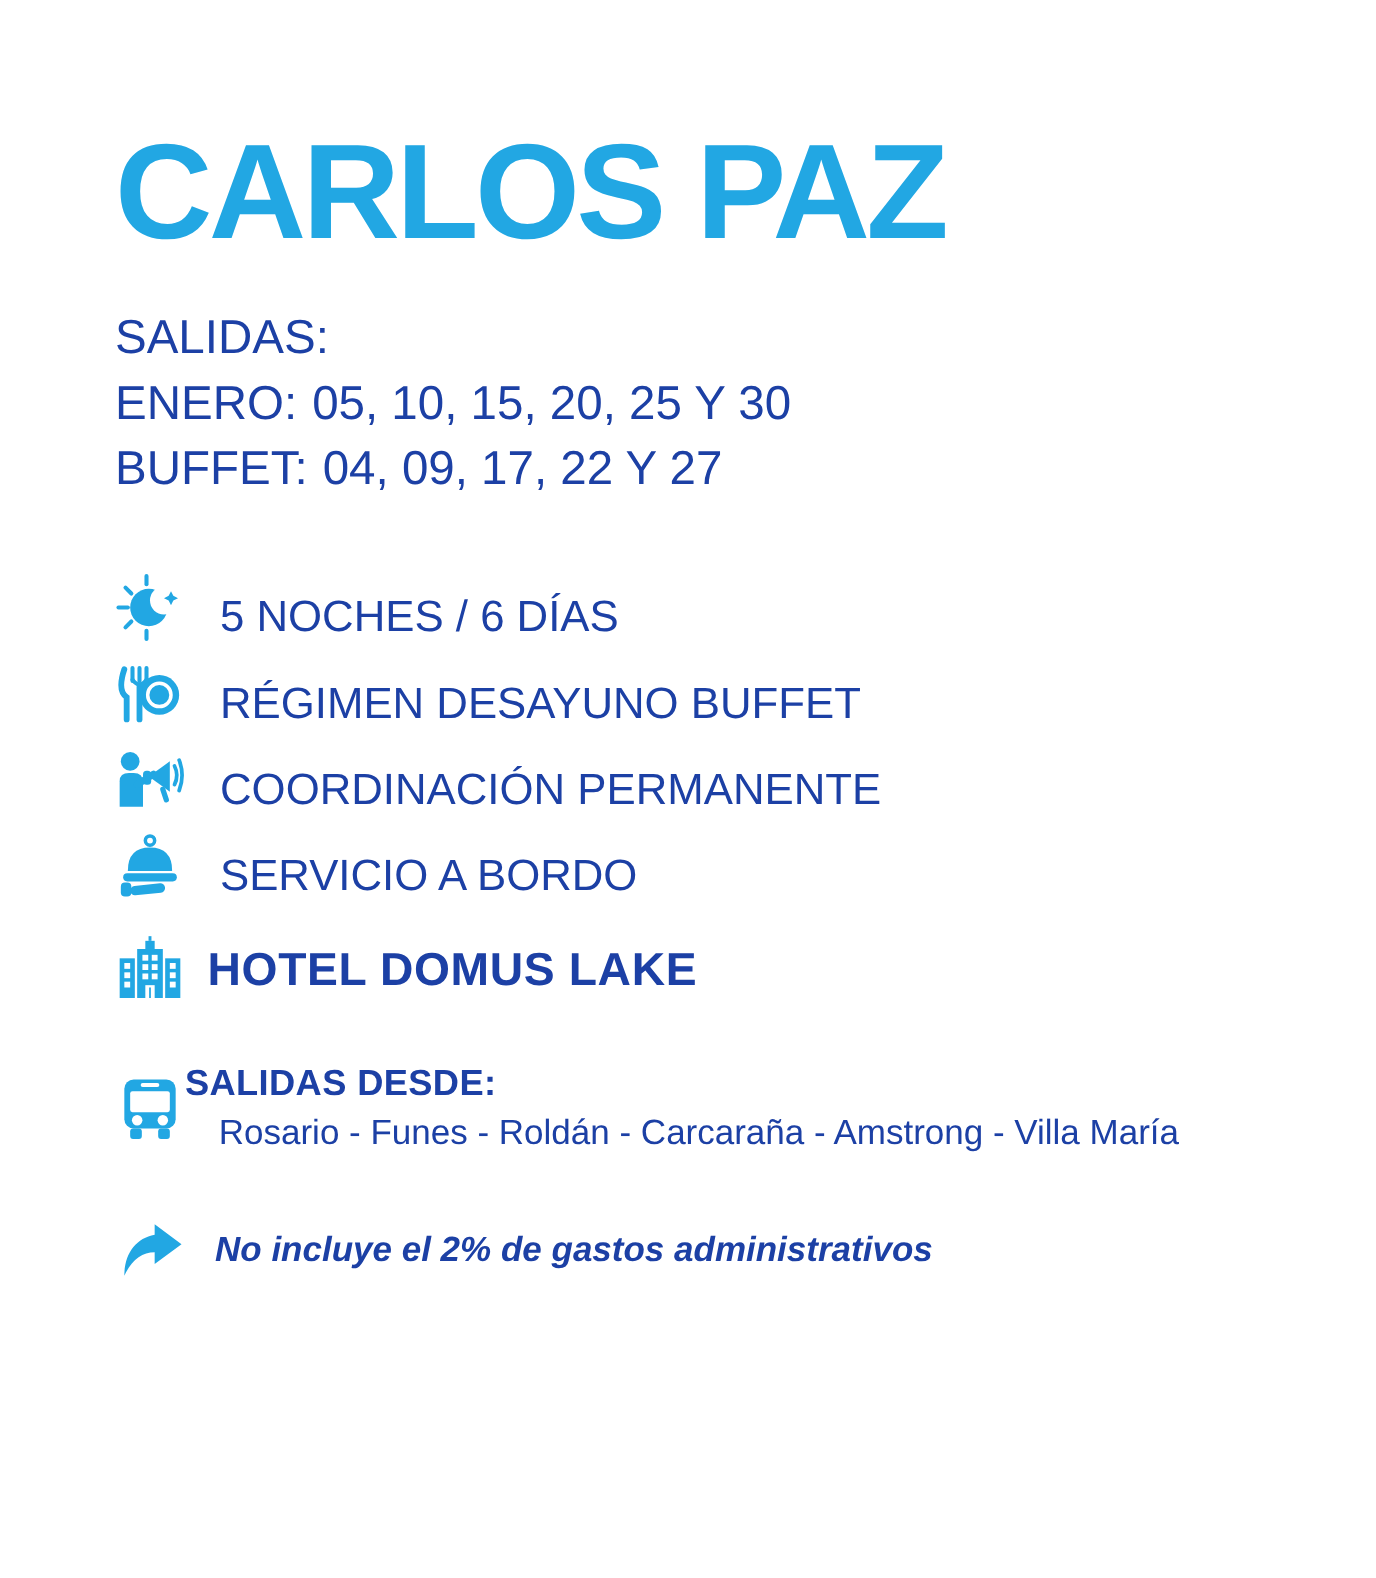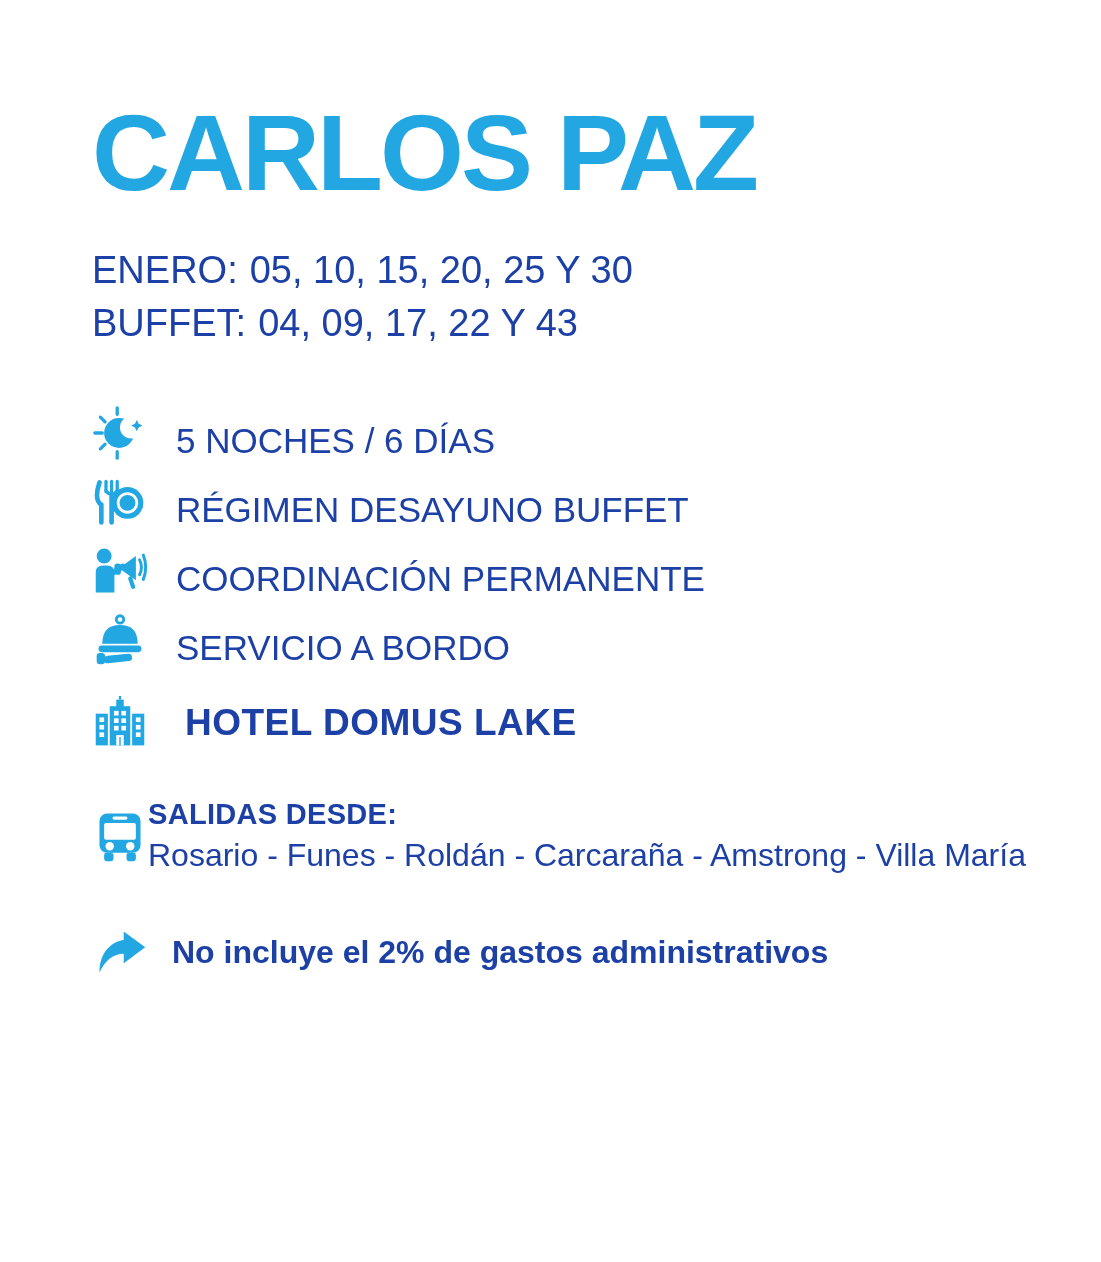--- a/index.html
+++ b/index.html
@@ -31,55 +31,56 @@
 
   .features{margin-top:56px;}
   .feature-row{
     display:flex;align-items:flex-end;gap:28px;
     height:56px;margin-bottom:13px;
   }
   .feature-row .icon{flex:0 0 56px;width:56px;height:56px;}
   .feature-label{font-size:35px;}
 
   .hotel{margin-top:26px;}
-  .hotel-head{display:flex;align-items:center;gap:37px;height:58px;}
+  .hotel-head{display:flex;align-items:center;gap:18px;height:58px;}
   .hotel-head .icon{flex:0 0 56px;width:56px;height:56px;}
   .hotel-name{font-size:37px;font-weight:bold;letter-spacing:0.5px;}
   .hotel-bullets{
     margin:14px 0 0 0;padding-left:116px;
     list-style:disc;
   }
   .hotel-bullets li{
     font-size:27px;line-height:1.34;
   }
 
   .departures{margin-top:46px;display:flex;align-items:center;}
   .departures .icon{flex:0 0 56px;width:56px;height:60px;}
   .departures-heading{font-size:29px;font-weight:bold;letter-spacing:0.3px;}
-  .departures-cities{font-size:32px;margin-top:6px;white-space:nowrap;}
+  .departures-cities{font-size:28px;margin-top:6px;white-space:nowrap;margin-left:27px;}
 
   .note{margin-top:50px;display:flex;align-items:center;gap:24px;}
   .note .icon{flex:0 0 56px;width:56px;height:56px;}
-  .note-text{font-size:32px;font-weight:bold;}
+  .note-text{font-size:28px;font-weight:bold;font-style:italic;}
 
   svg{display:block;}
 </style>
 </head>
 <body>
 
 <div class="page">
 
   <h1 class="title">CARLOS PAZ</h1>
 
   <div class="salidas">
+    <div class="heading">SALIDAS:</div>
     <div class="row">
       <span class="label">ENERO:</span><span class="dates">05, 10, 15, 20, 25 Y 30</span>
     </div>
     <div class="row">
-      <span class="label">BUFFET:</span><span class="dates">04, 09, 17, 22 Y 43</span>
+      <span class="label">BUFFET:</span><span class="dates">04, 09, 17, 22 Y 27</span>
     </div>
   </div>
 
   <div class="features">
 
     <div class="feature-row">
       <span class="icon">
         <svg viewBox="0 0 60 60" width="56" height="56">
           <g stroke="#22A7E3" stroke-width="3.5" stroke-linecap="round" fill="none">
             <line x1="3" y1="30" x2="11" y2="30"></line>

